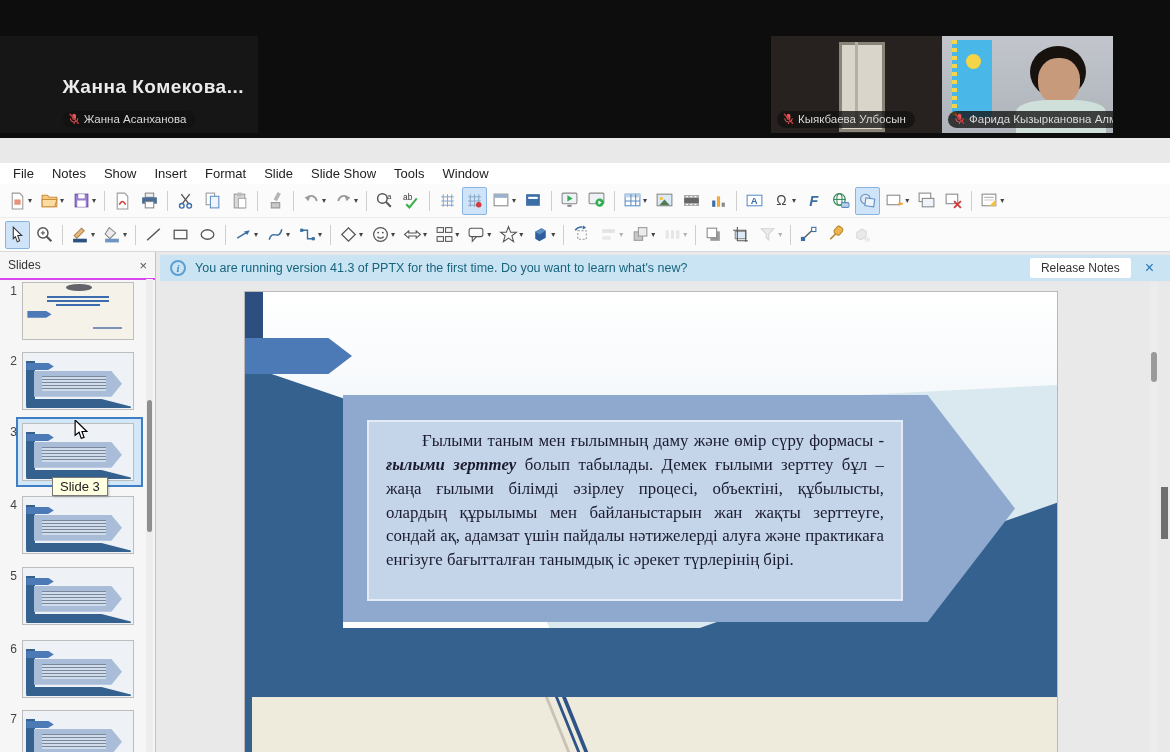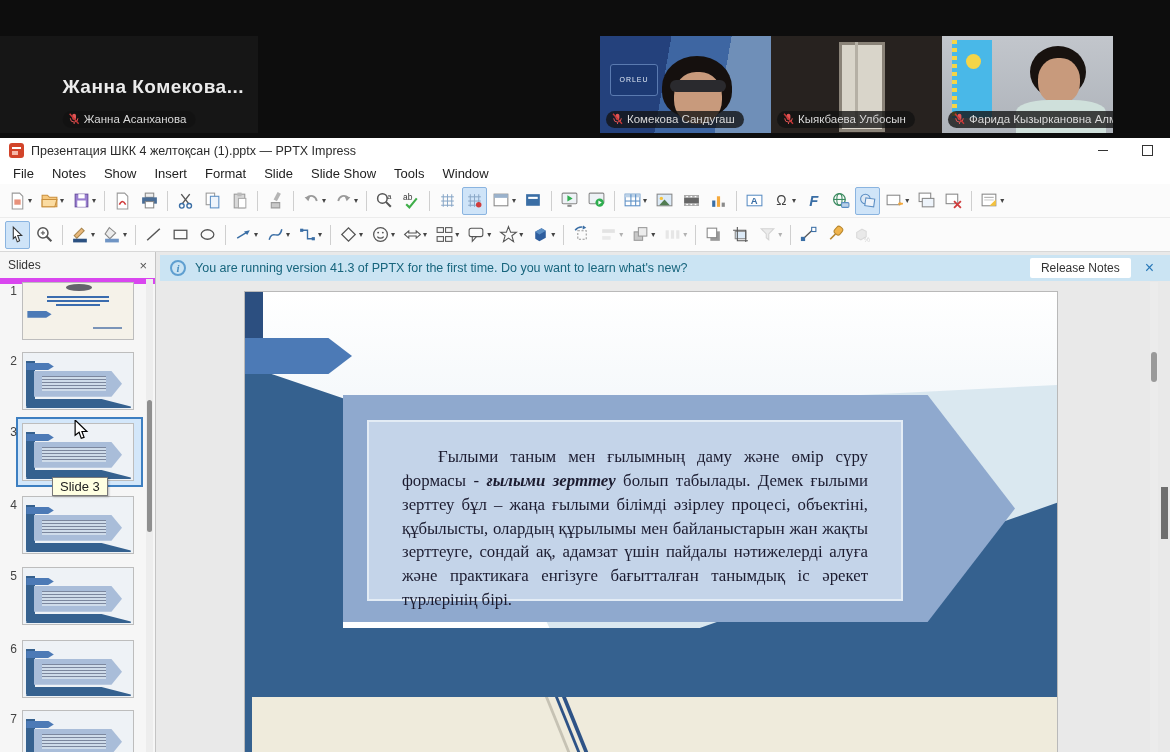--- a/index.html
+++ b/index.html
@@ -39,21 +39,21 @@
   .tb-btn{display:flex;align-items:center;height:26px;padding:0 2px;margin:0 1px;border-radius:2px;
     border:1px solid transparent;}
   .tb-btn.active{background:#cfe4f8;border-color:#8ab4e0;}
   .tb-btn.disabled{opacity:.4;filter:grayscale(1);}
   .tb-btn svg{width:19px;height:19px;display:block;}
   .dd{font-size:8px;color:#444;margin-left:1px;}
   .tb-sep{width:1px;height:20px;background:#cfcfcf;margin:0 4px;}
   
   #sidebar{position:absolute;left:0;top:252px;width:156px;height:500px;background:#f6f6f6;
     border-right:1px solid #c4c4c4;box-sizing:border-box;overflow:hidden;}
-  #sb-head{height:26px;display:flex;align-items:center;border-bottom:6px solid #d946ef;
+  #sb-head{height:26px;display:flex;align-items:center;border-bottom:2px solid #d946ef;
     padding:0 8px;font-size:12px;color:#333;}
   #sb-close{margin-left:auto;color:#555;font-size:13px;}
   .thumb-row{position:absolute;left:0;width:153px;height:58px;}
   .tnum{position:absolute;left:0;top:2px;width:17px;text-align:right;font-size:12px;color:#444;}
   .mini{position:absolute;left:22px;top:0;width:112px;height:58px;background:#eef2f6;
     border:1px solid #bdbdbd;box-sizing:border-box;overflow:hidden;}
   .sel-box{position:absolute;left:16px;top:-6px;width:127px;height:70px;background:#d3e7fa;
     border:2px solid #3d7fc1;box-sizing:border-box;}
   .mcol{position:absolute;left:3%;top:14%;width:8%;height:80%;background:#35618f;}
   .mpen{position:absolute;left:3%;top:17%;width:25%;height:14%;background:#4c7ab6;
@@ -95,21 +95,21 @@
   #sl-pale{left:0;top:0;width:100%;height:100%;background:#dae8f0;
     clip-path:polygon(25% 20%,100% 15%,100% 66.5%,42% 66.5%);}
   #sl-darkcol{left:0;top:73px;width:98px;height:332px;background:#35618f;
     clip-path:polygon(0 0,100% 10%,100% 100%,0 100%);}
   #sl-band{left:0;top:0;width:100%;height:100%;background:#35618f;
     clip-path:polygon(0 54.2%,56% 54.2%,100% 34%,100% 66.5%,0 66.5%);}
   #sl-arrow{left:98px;top:103px;width:672px;height:227px;background:#8fa9ce;
     clip-path:polygon(0 0,87% 0,100% 50%,87% 100%,0 100%);}
   #sl-textbox{left:122px;top:128px;width:536px;height:181px;background:#c4d4e9;
     border:2px solid #e3ecf5;box-sizing:border-box;padding:7px 17px;}
-  #sl-textbox p{margin:16px;font-family:"Liberation Serif",serif;font-size:16.8px;line-height:1.42;
+  #sl-textbox p{margin:0;font-family:"Liberation Serif",serif;font-size:16.8px;line-height:1.42;
     color:#1b1b2f;text-align:justify;text-indent:36px;}
   #sl-bar{left:0;top:0;width:18px;height:50px;background:#2c4f80;}
   #sl-pennant{left:0;top:46px;width:107px;height:36px;background:#4c7ab6;
     clip-path:polygon(0 0,78% 0,100% 50%,78% 100%,0 100%);}
   #sl-beige{left:7px;top:405px;width:805px;height:57px;background:#efebdc;}
   #sl-sliver{left:0;top:405px;width:7px;height:57px;background:#35618f;}
   .bline{position:absolute;top:405px;height:57px;transform:skewX(22deg);transform-origin:top left;}
   
   #ws-track{position:absolute;right:12px;top:30px;width:8px;bottom:0;background:#ececec;}
   #ws-thumb1{position:absolute;right:13px;top:100px;width:6px;height:30px;background:#9a9a9a;border-radius:3px;}
@@ -126,38 +126,20 @@
         <span class="vlabel" style="left: 50%; transform: translateX(-50%);">
           <span style="display: flex;">
             <svg width="11" height="12" viewBox="0 0 11 12">
               <rect x="3.6" y="0.8" width="3.8" height="6" rx="1.9" fill="#e05555"></rect>
               <path d="M1.7 5.3a3.8 3.8 0 0 0 7.6 0" stroke="#e05555" fill="none"></path>
               <line x1="5.5" y1="9.3" x2="5.5" y2="11" stroke="#e05555"></line>
               <line x1="1" y1="0.8" x2="10" y2="10.8" stroke="#c83737" stroke-width="1.4"></line>
             </svg>
           </span>
           <span>Жанна Асанханова</span>
-        </span>
-      </div>
-      <div class="vtile" style="left: 600px; width: 171px;">
-        <div class="ph" style="inset:0;background:linear-gradient(100deg,#24417c 0 38%,#3e66a2 38% 70%,#6f8fb8 70%);"></div>
-        <div class="ph" style="left:10px;top:28px;width:46px;height:30px;background:#1d3a74;border:1px solid #5a7ab0;border-radius:3px;color:#dfe8f5;font-size:7px;text-align:center;line-height:30px;letter-spacing:1px;">ORLEU</div>
-        <div class="ph" style="left:62px;top:20px;width:70px;height:62px;border-radius:50% 50% 42% 42%;background:#15100e;"></div>
-        <div class="ph" style="left:74px;top:36px;width:48px;height:52px;border-radius:46%;background:#c89a7c;"></div>
-        <div class="ph" style="left:70px;top:44px;width:56px;height:12px;border-radius:6px;background:#2a2a2e;"></div>
-        <span class="vlabel">
-          <span style="display: flex;">
-            <svg width="11" height="12" viewBox="0 0 11 12">
-              <rect x="3.6" y="0.8" width="3.8" height="6" rx="1.9" fill="#e05555"></rect>
-              <path d="M1.7 5.3a3.8 3.8 0 0 0 7.6 0" stroke="#e05555" fill="none"></path>
-              <line x1="5.5" y1="9.3" x2="5.5" y2="11" stroke="#e05555"></line>
-              <line x1="1" y1="0.8" x2="10" y2="10.8" stroke="#c83737" stroke-width="1.4"></line>
-            </svg>
-          </span>
-          <span>Комекова Сандугаш</span>
         </span>
       </div>
       <div class="vtile" style="left: 771px; width: 171px;">
         <div class="ph" style="inset:0;background:#27221f;"></div>
         <div class="ph" style="left:68px;top:6px;width:40px;height:84px;background:#d9d5ca;border:3px solid #8a8378;"></div>
         <div class="ph" style="left:84px;top:6px;width:3px;height:84px;background:#b5b0a5;"></div>
         <span class="vlabel">
           <span style="display: flex;">
             <svg width="11" height="12" viewBox="0 0 11 12">
               <rect x="3.6" y="0.8" width="3.8" height="6" rx="1.9" fill="#e05555"></rect>
@@ -184,32 +166,20 @@
               <path d="M1.7 5.3a3.8 3.8 0 0 0 7.6 0" stroke="#e05555" fill="none"></path>
               <line x1="5.5" y1="9.3" x2="5.5" y2="11" stroke="#e05555"></line>
               <line x1="1" y1="0.8" x2="10" y2="10.8" stroke="#c83737" stroke-width="1.4"></line>
             </svg>
           </span>
           <span>Фарида Кызыркановна Алм...</span>
         </span>
       </div>
     </div>
 
-  <div id="titlebar">
-    <div id="appicon"></div>
-    <span id="wintitle">Презентация ШКК 4 желтоқсан (1).pptx — PPTX Impress</span>
-    <div class="wbtns">
-      <div class="wbtn">
-          <div class="glyph-min"></div>
-        </div>
-      <div class="wbtn">
-          <div class="glyph-max"></div>
-        </div>
-    </div>
-  </div>
 
   <div id="menubar">
       <span class="menu-item">File</span>
       <span class="menu-item">Notes</span>
       <span class="menu-item">Show</span>
       <span class="menu-item">Insert</span>
       <span class="menu-item">Format</span>
       <span class="menu-item">Slide</span>
       <span class="menu-item">Slide Show</span>
       <span class="menu-item">Tools</span>

